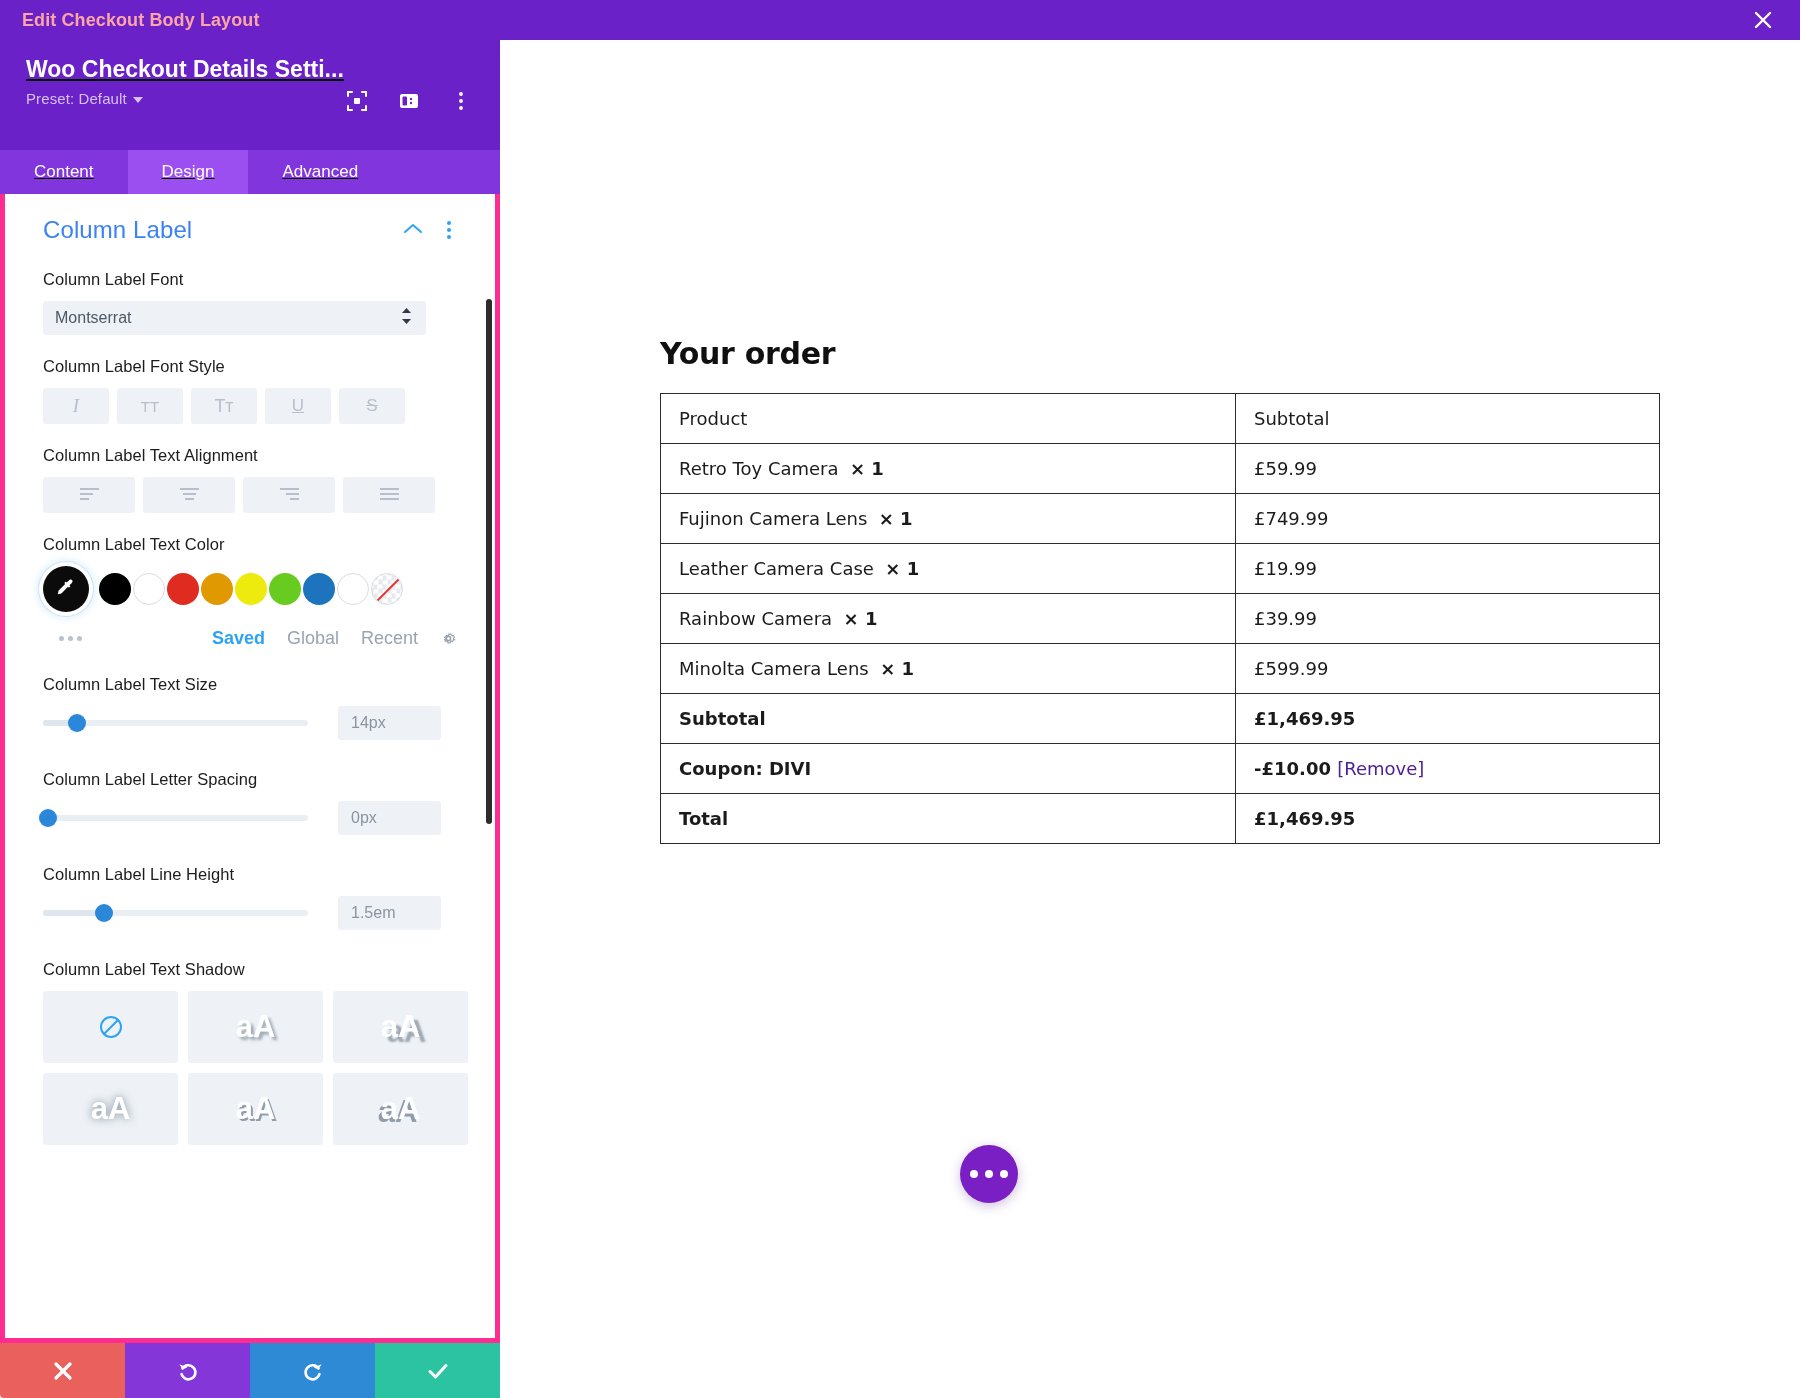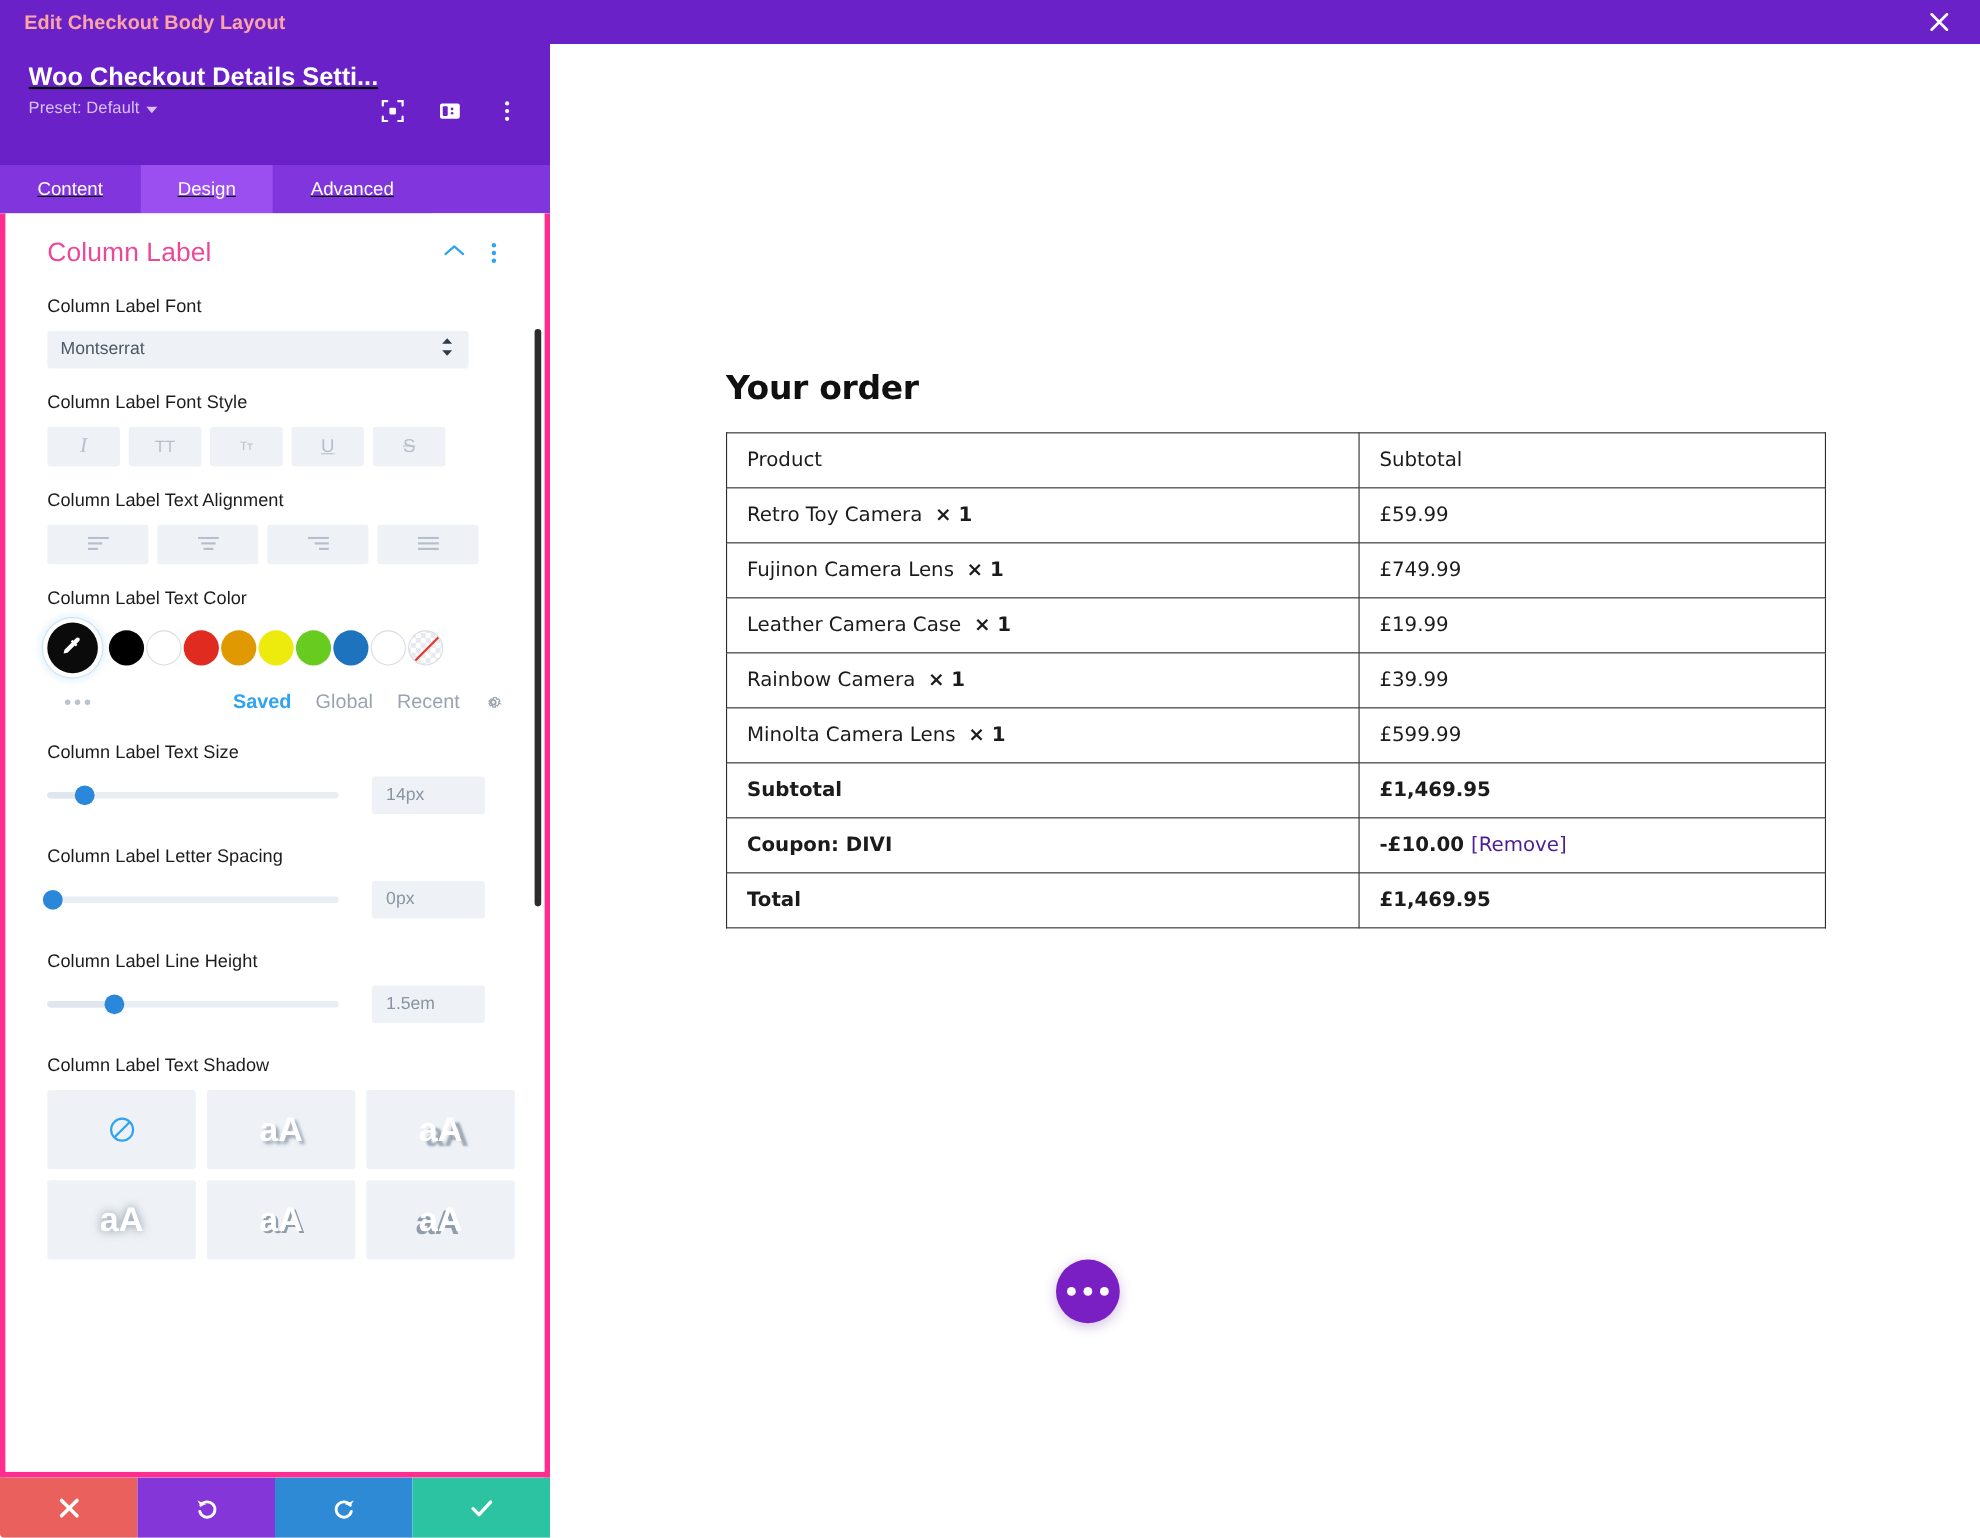--- a/index.html
+++ b/index.html
@@ -67,21 +67,21 @@
     position:absolute; inset:0; background:#fff; padding: 22px 38px 0 38px;
     overflow:hidden;
   }
   
   .vscroll {
     position:absolute; right:3px; top:105px; width:6px; height:525px;
     background:#2c2c2c; border-radius:3px;
   }
 
   .sec-head { display:flex; align-items:center; justify-content:space-between; margin-bottom:26px;}
-  .sec-title { color:#ec4899; font-size:24px; font-weight:400; letter-spacing:0.1px;}
+  .sec-title { color:#3b82f6; font-size:24px; font-weight:400; letter-spacing:0.1px;}
   .sec-ctrls { display:flex; align-items:center; gap:18px; }
   .chev-up { cursor:pointer; }
   .kebab { display:flex; flex-direction:column; gap:3px; cursor:pointer; padding:3px 6px;}
   .kebab i { width:4px; height:4px; border-radius:50%; background:#2ea3f2; display:block;}
 
   .field { margin-bottom:22px; }
   .flabel { font-size:16.5px; color:#1c1c1c; margin-bottom:12px; display:block; letter-spacing:0.05px;}
 
   .select {
     position:relative; height:34px; background:#eef2f6; border-radius:3px;
@@ -295,21 +295,21 @@
         <div class="field">
           <label class="flabel">Column Label Font Style</label>
           <div class="btn-row">
             <div class="sbtn">
                 <span style="font-style:italic;font-family:'Liberation Serif',serif;font-size:19px">I</span>
               </div>
             <div class="sbtn">
                 <span style="font-size:15px">TT</span>
               </div>
             <div class="sbtn">
-                <span style="font-size:11px">Tᴛ</span>
+                <span style="font-size:18px">Tᴛ</span>
               </div>
             <div class="sbtn">
                 <span style="text-decoration:underline;font-size:17px">U</span>
               </div>
             <div class="sbtn">
                 <span style="text-decoration:line-through;font-size:17px">S</span>
               </div>
           </div>
         </div>
 

